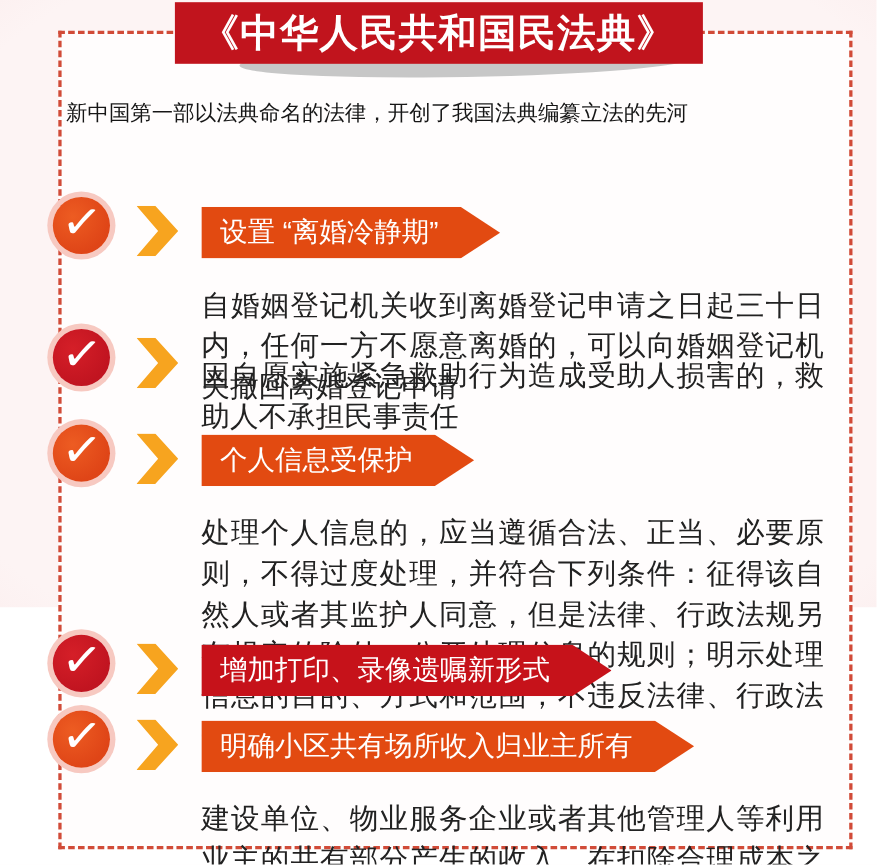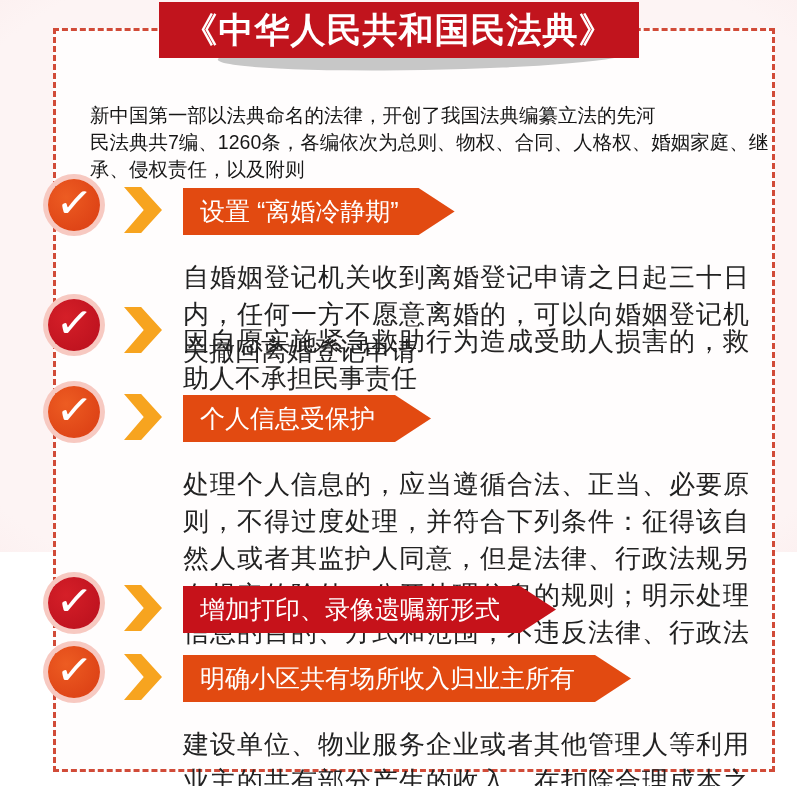--- a/index.html
+++ b/index.html
@@ -35,22 +35,22 @@
     background:#c7c7c7;z-index:2;
   }
   .title-banner{
     position:absolute;top:2px;left:50%;transform:translateX(-50%);
     background:var(--title-banner);color:#fff;
     height:56px;padding:0 24px;display:flex;align-items:center;justify-content:center;
     font-size:35px;font-weight:bold;letter-spacing:1px;white-space:nowrap;
     z-index:3;
   }
   .intro{
-    position:absolute;top:90px;left:90px;width:700px;
-    font-size:19.5px;line-height:27px;color:#161616;z-index:4;margin-top:12px;
+    position:absolute;top:90px;left:60px;width:700px;
+    font-size:19.5px;line-height:27px;color:#161616;z-index:4;
   }
   .item{position:absolute;left:48px;display:flex;align-items:flex-start;z-index:4;}
   .check{
     width:52px;height:52px;border-radius:50%;flex:0 0 52px;
     box-shadow:0 0 0 5px var(--check-halo);
     display:flex;align-items:center;justify-content:center;
   }
   .item--orange .check{background:radial-gradient(circle at 35% 35%, #ed5c22, var(--check-orange) 70%);}
   .item--red .check{background:radial-gradient(circle at 35% 35%, #d51f28, var(--check-red) 70%);}
   .tick{
@@ -87,21 +87,20 @@
 </head>
 <body>
 
 <div class="stage">
   <div class="panel"></div>
   <div class="title-shadow"></div>
   <div class="title-banner">《中华人民共和国民法典》</div>
 
   <div class="intro">
     <div>新中国第一部以法典命名的法律，开创了我国法典编纂立法的先河</div>
-    <div>民法典共7编、1260条，各编依次为总则、物权、合同、人格权、婚姻家庭、继承、侵权责任，以及附则</div>
   </div>
 
   <div class="item item-1 item--orange">
     <div class="check">
         <span class="tick">✓</span>
       </div>
     <div class="chev"></div>
     <div class="item-body">
       <div class="ribbon">设置 “离婚冷静期”</div>
       <div class="desc">自婚姻登记机关收到离婚登记申请之日起三十日内，任何一方不愿意离婚的，可以向婚姻登记机关撤回离婚登记申请</div>

